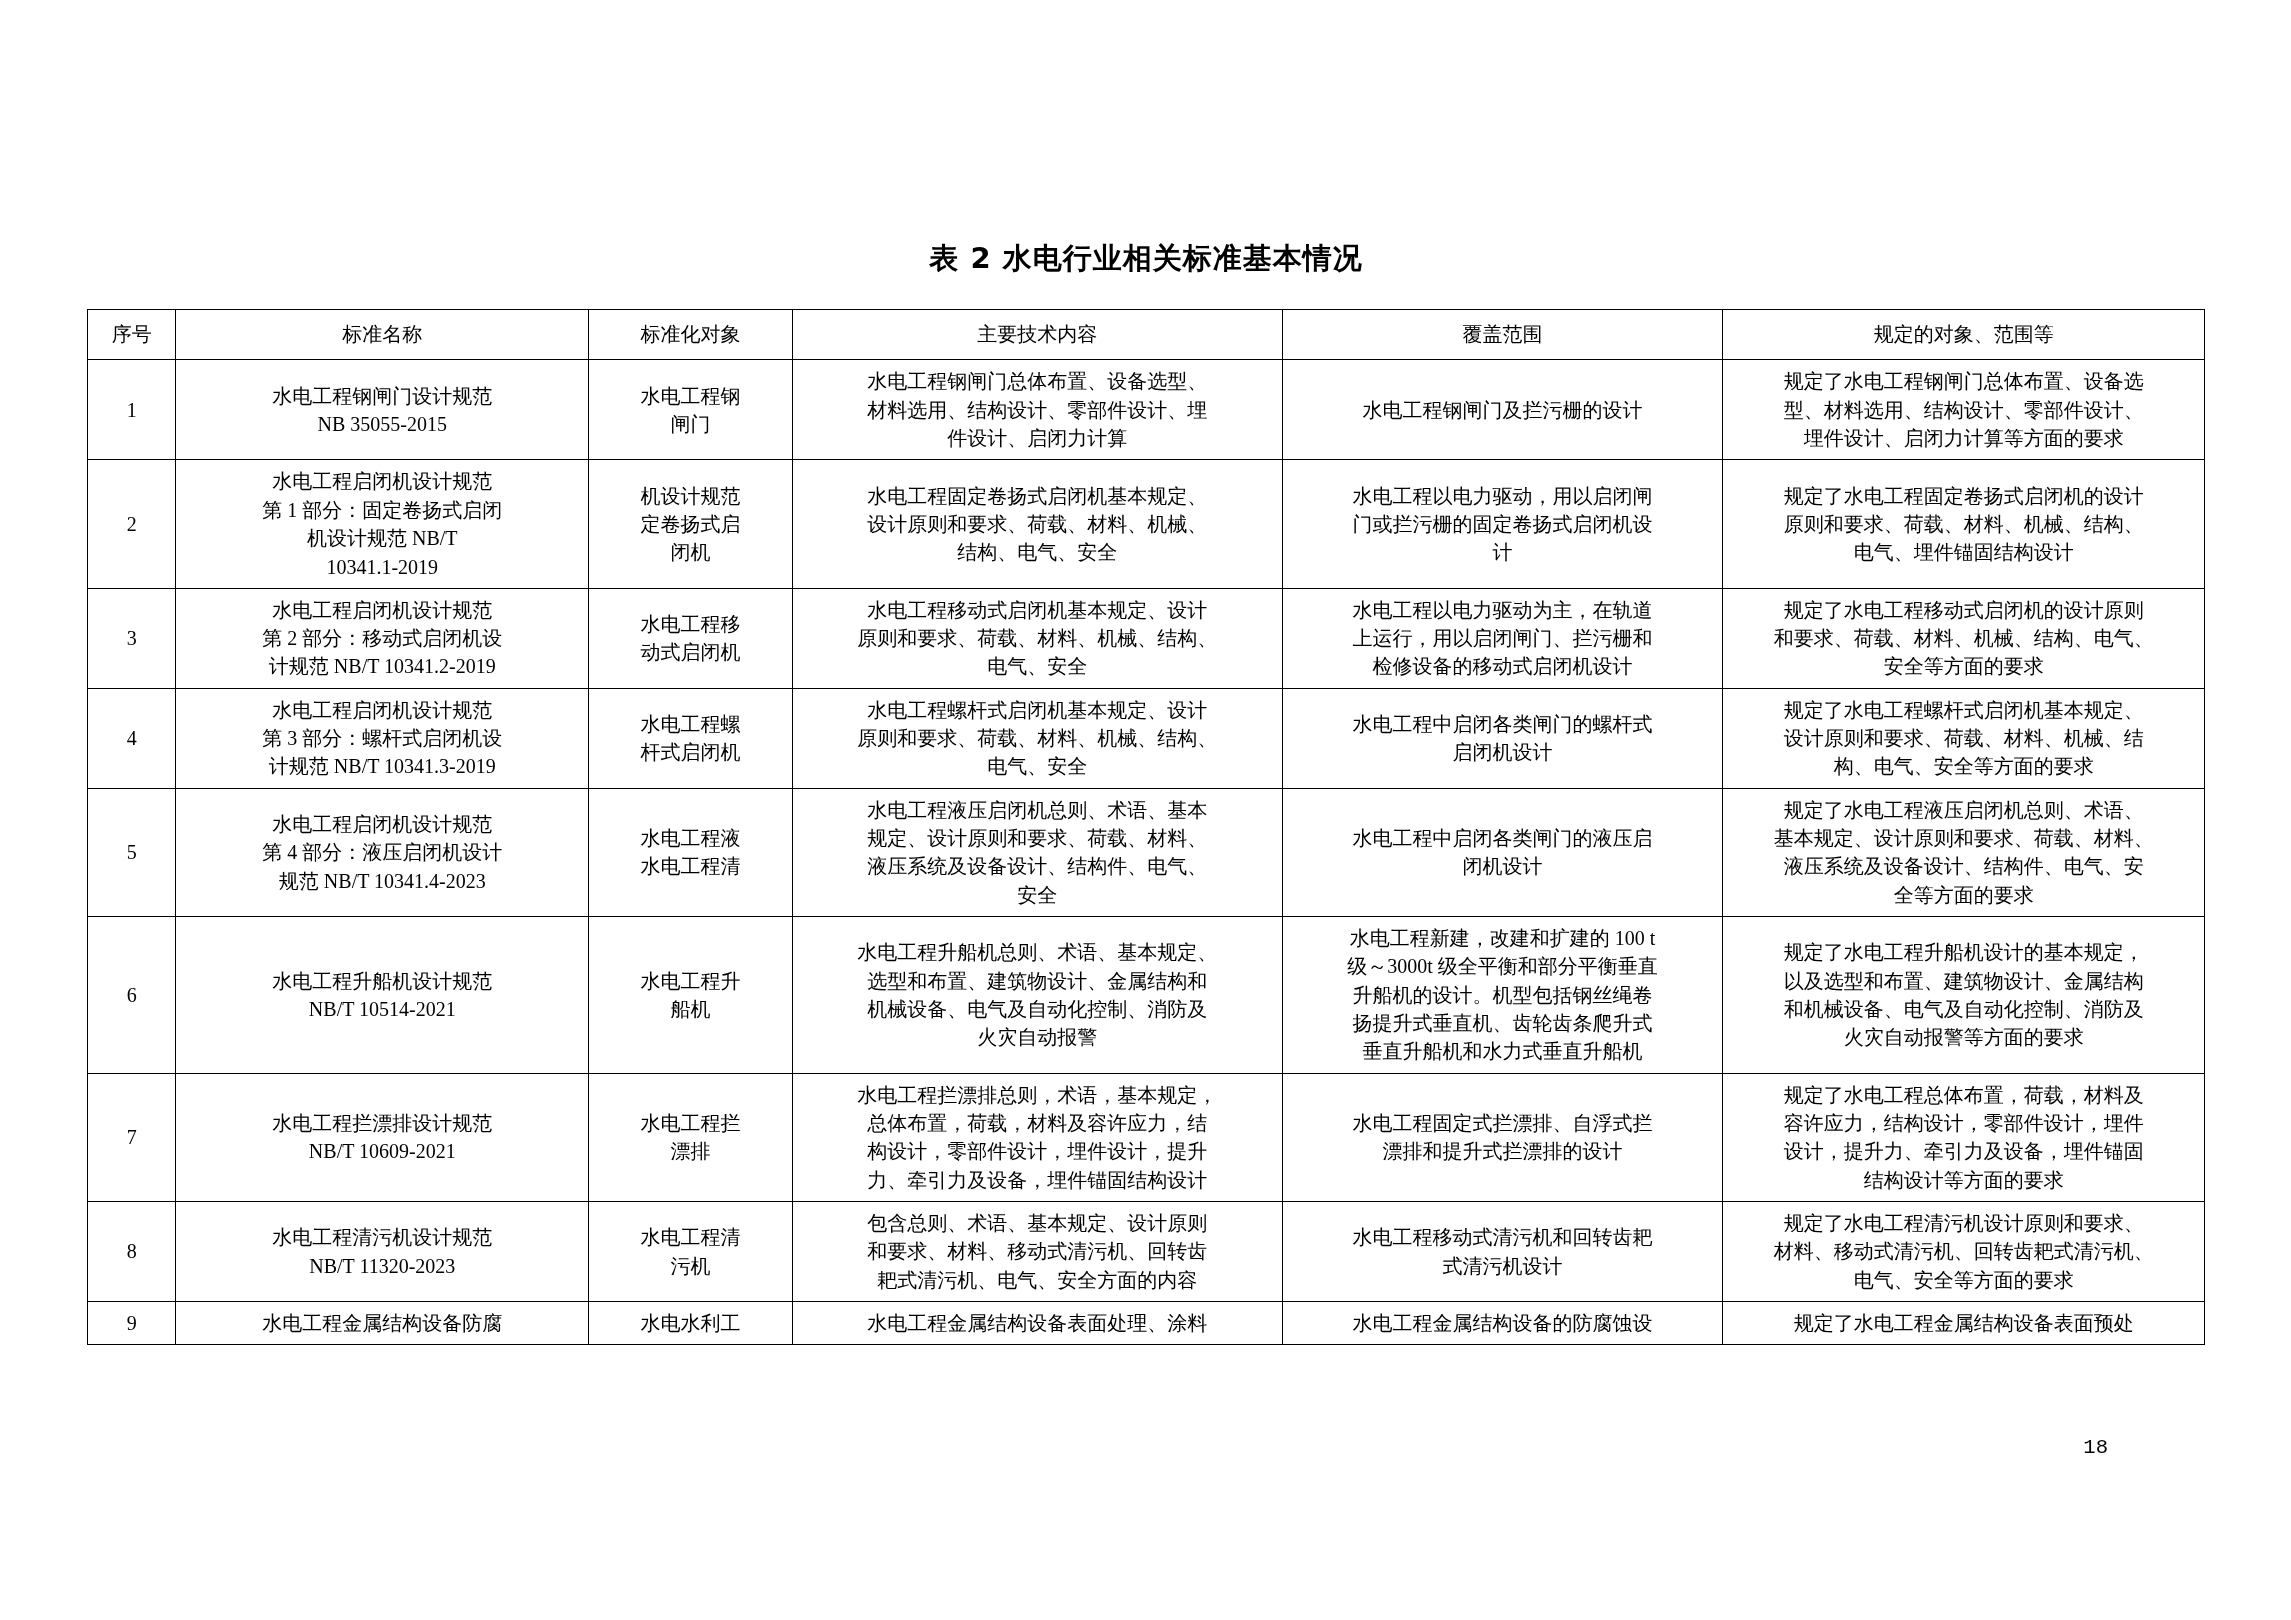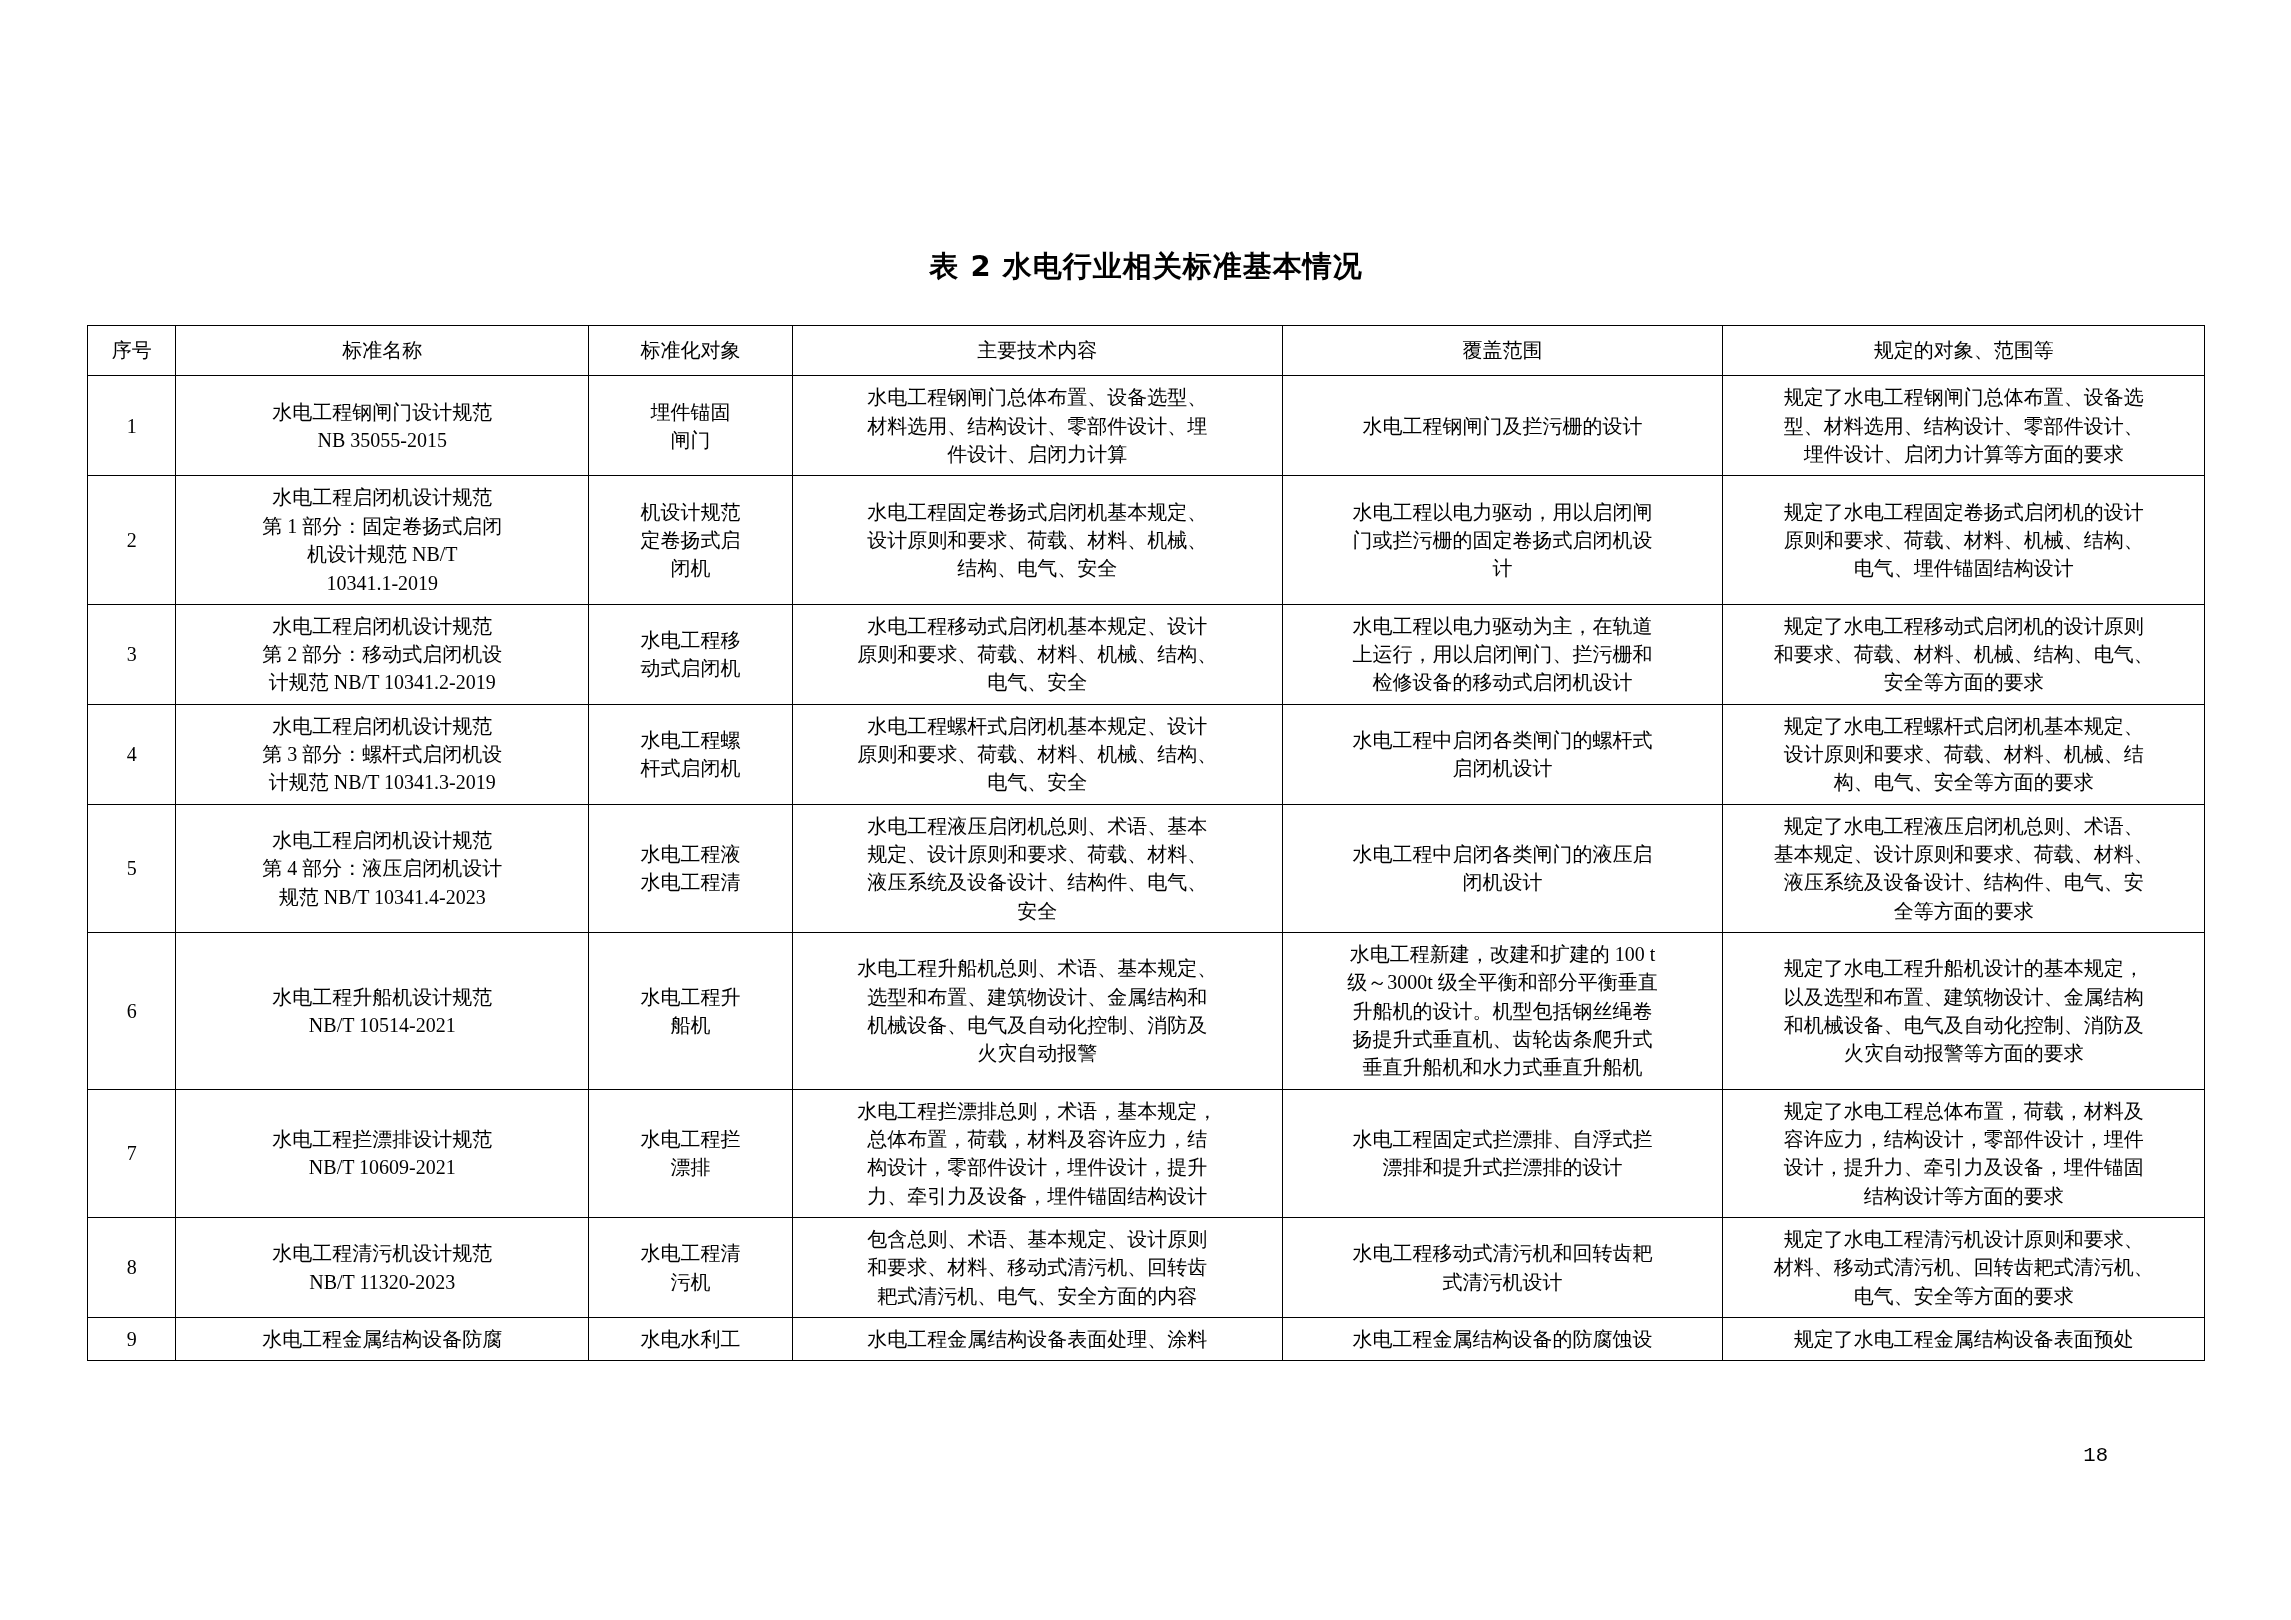--- a/index.html
+++ b/index.html
@@ -20,21 +20,21 @@
     width: 2292px;
     height: 1620px;
     box-sizing: border-box;
     padding: 0;
   }
   .doc-title {
     text-align: center;
     font-size: 29px;
     font-weight: bold;
     letter-spacing: 1px;
-    margin: 12px;
+    margin: 4px;
     padding-top: 235px;
     padding-bottom: 25.5px;
     font-family: "DejaVu Sans", "Liberation Sans", sans-serif;
   }
   .table-wrap {
     padding: 0 87px;
   }
   table.std-table {
     border-collapse: collapse;
     width: 100%;
@@ -103,21 +103,21 @@
       <tbody>
         <tr>
           <td>
               <span class="cell-text">1</span>
             </td>
           <td>
               <span class="cell-text">水电工程钢闸门设计规范
 NB 35055-2015</span>
             </td>
           <td>
-              <span class="cell-text">埋件锚固
+              <span class="cell-text">水电工程钢
 闸门</span>
             </td>
           <td>
               <span class="cell-text">水电工程钢闸门总体布置、设备选型、
 材料选用、结构设计、零部件设计、埋
 件设计、启闭力计算</span>
             </td>
           <td>
               <span class="cell-text">水电工程钢闸门及拦污栅的设计</span>
             </td>

